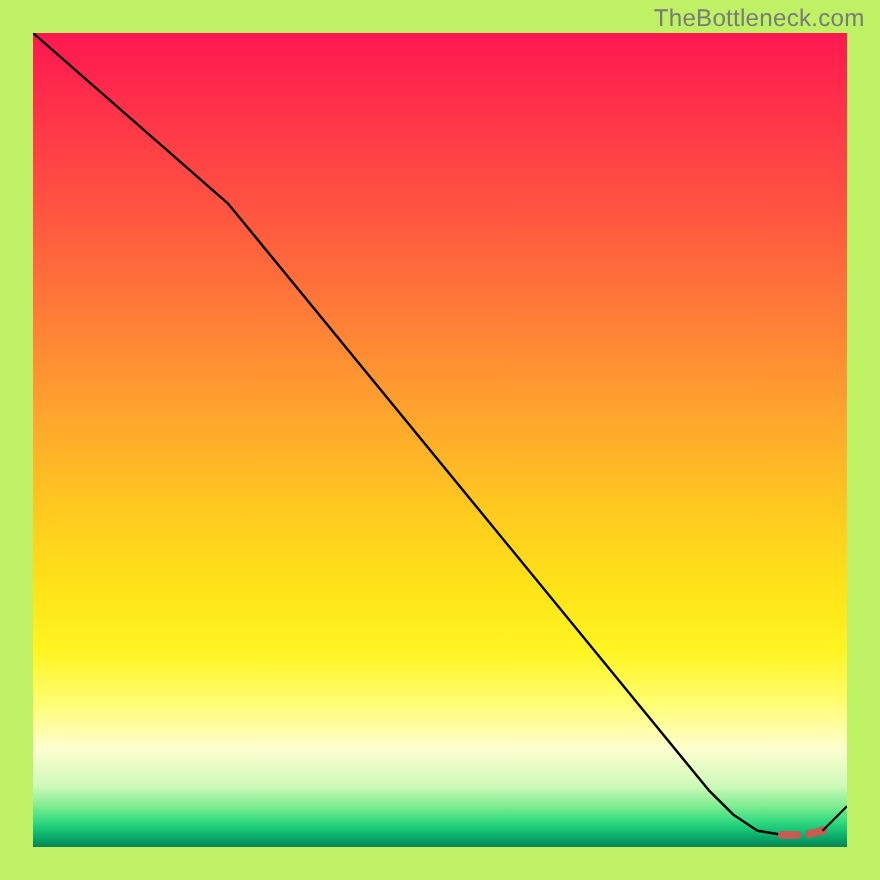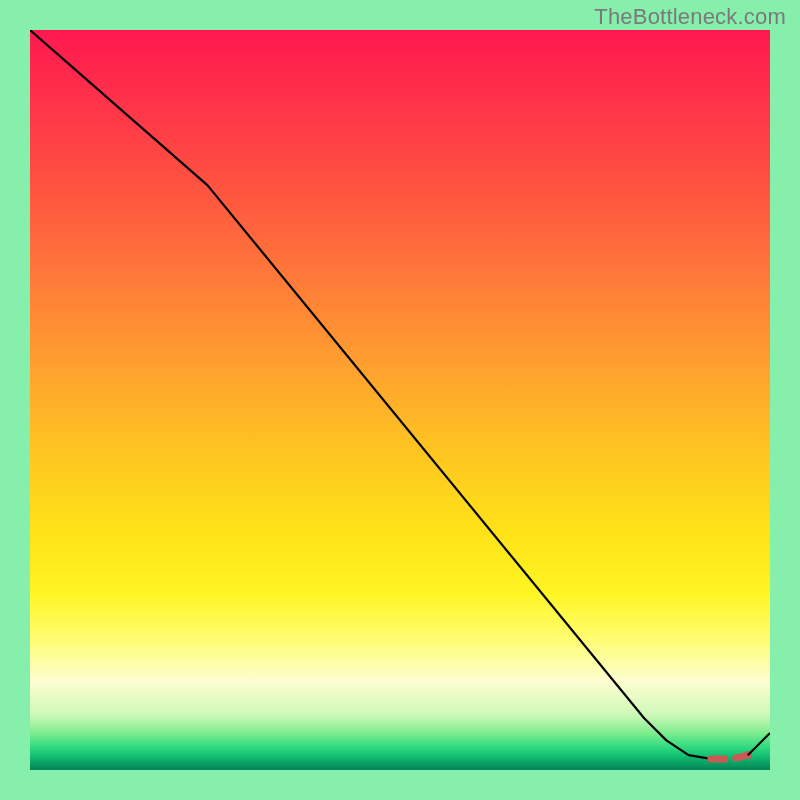--- a/index.html
+++ b/index.html
@@ -8,21 +8,21 @@
     width: 800px;
     height: 800px;
     background: #000;
     overflow: hidden;
     font-family: Arial, Helvetica, sans-serif;
   }
   .frame {
     position: relative;
     width: 800px;
     height: 800px;
-    background: #86efac;
+    background: #bef264;
   }
   .watermark {
     position: absolute;
     top: 4px;
     right: 14px;
     color: #7a7a7a;
     font-size: 22px;
     letter-spacing: 0.2px;
     z-index: 20;
   }

